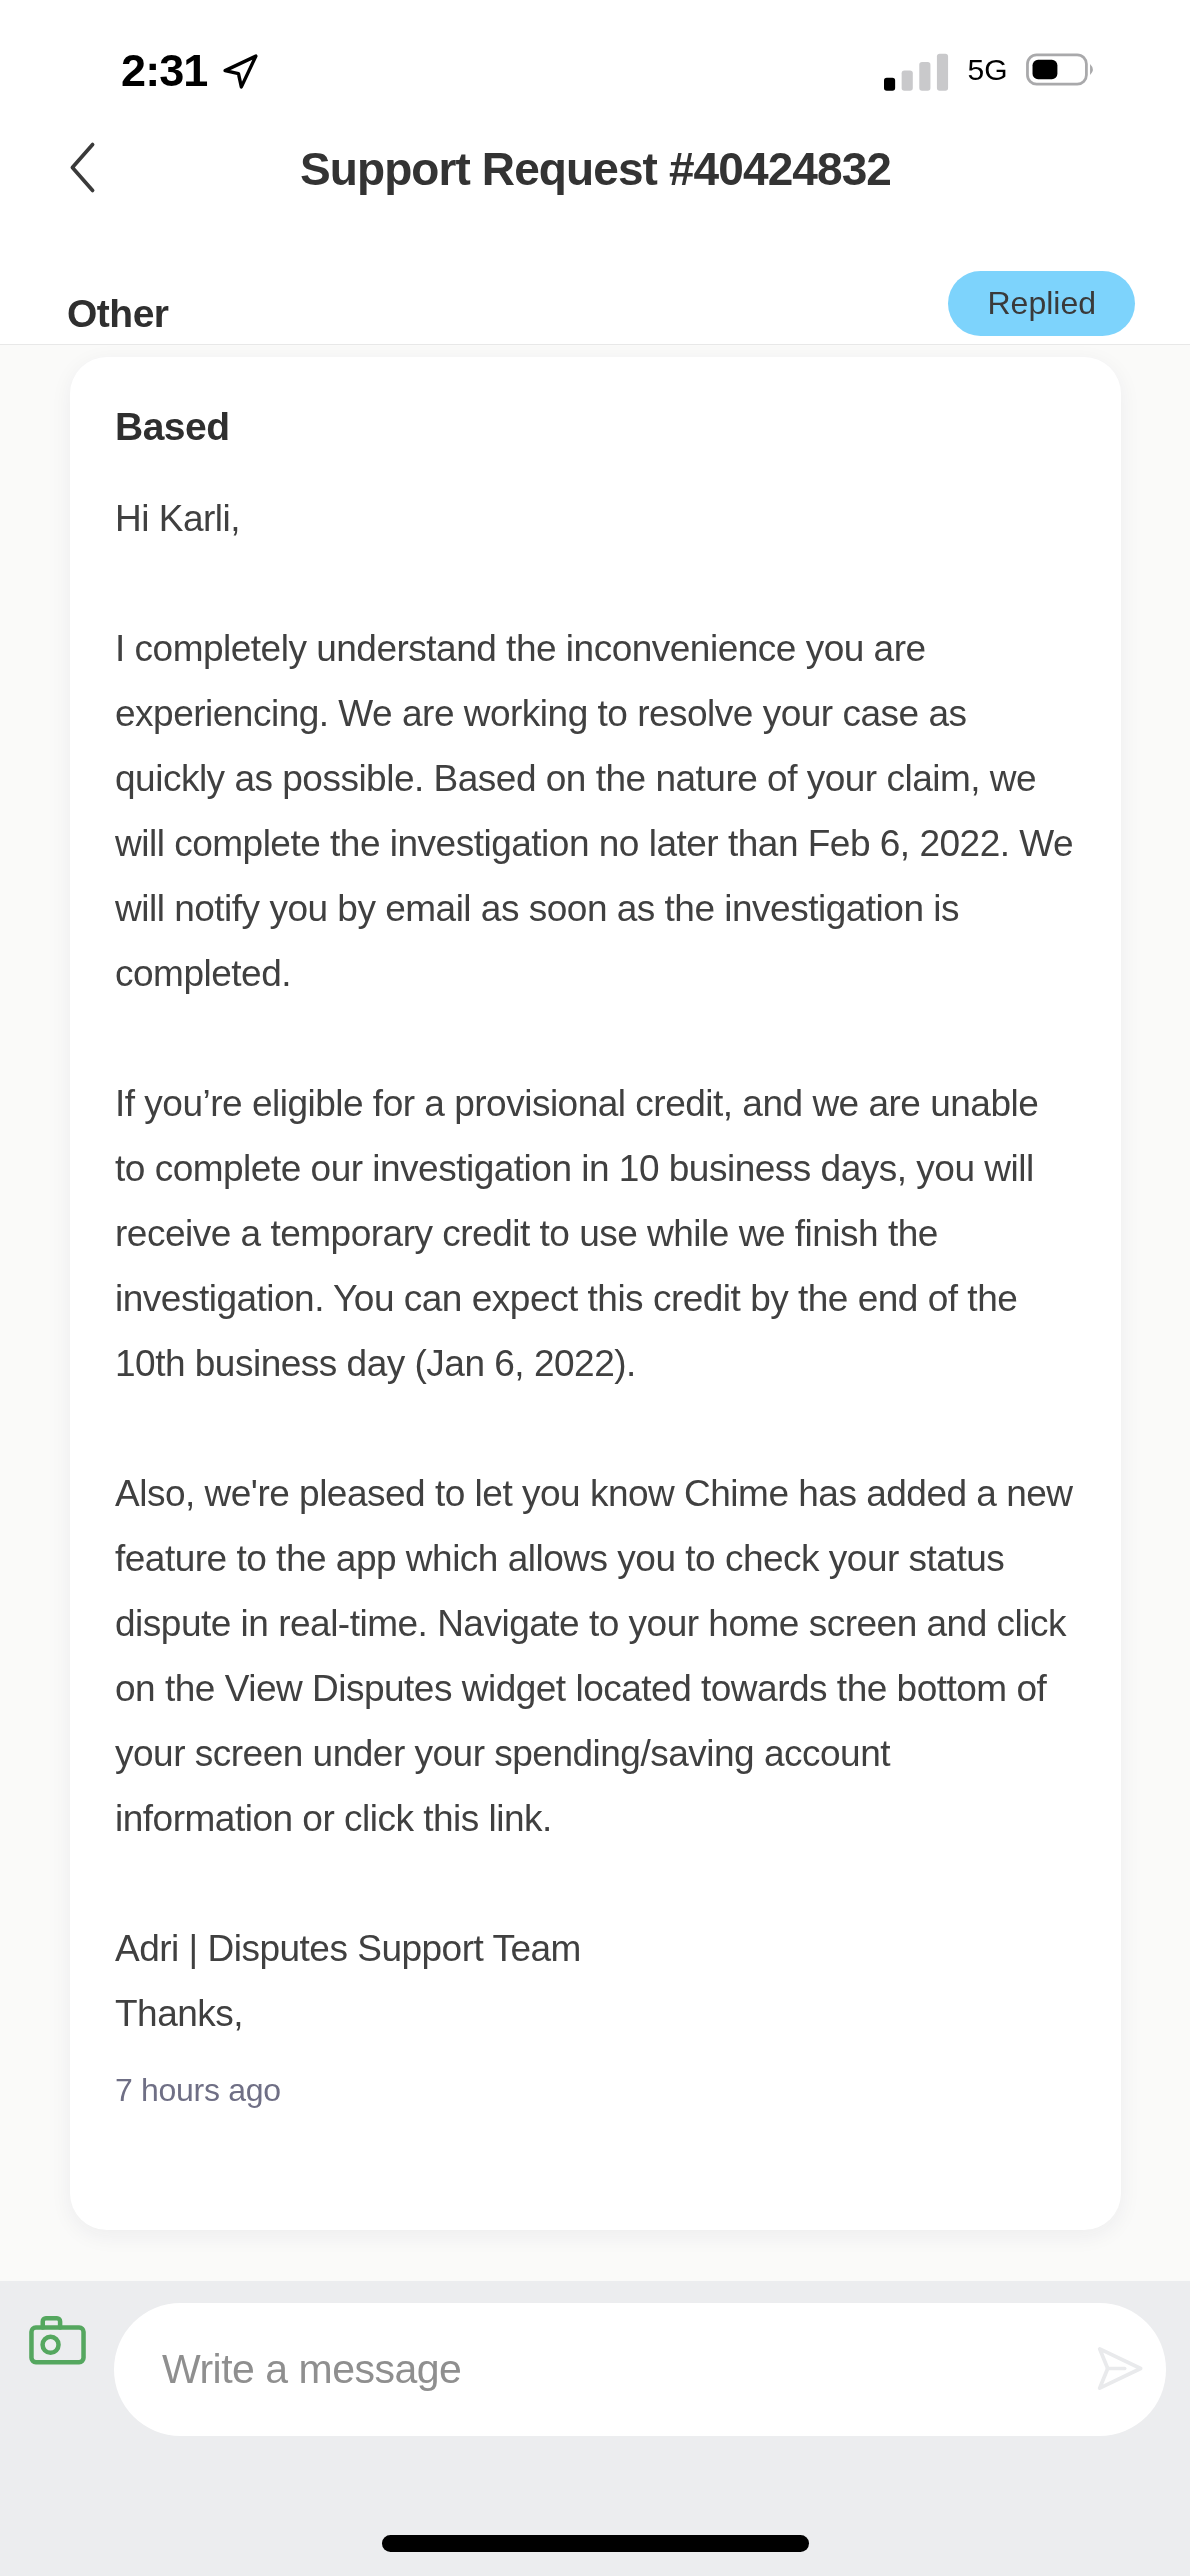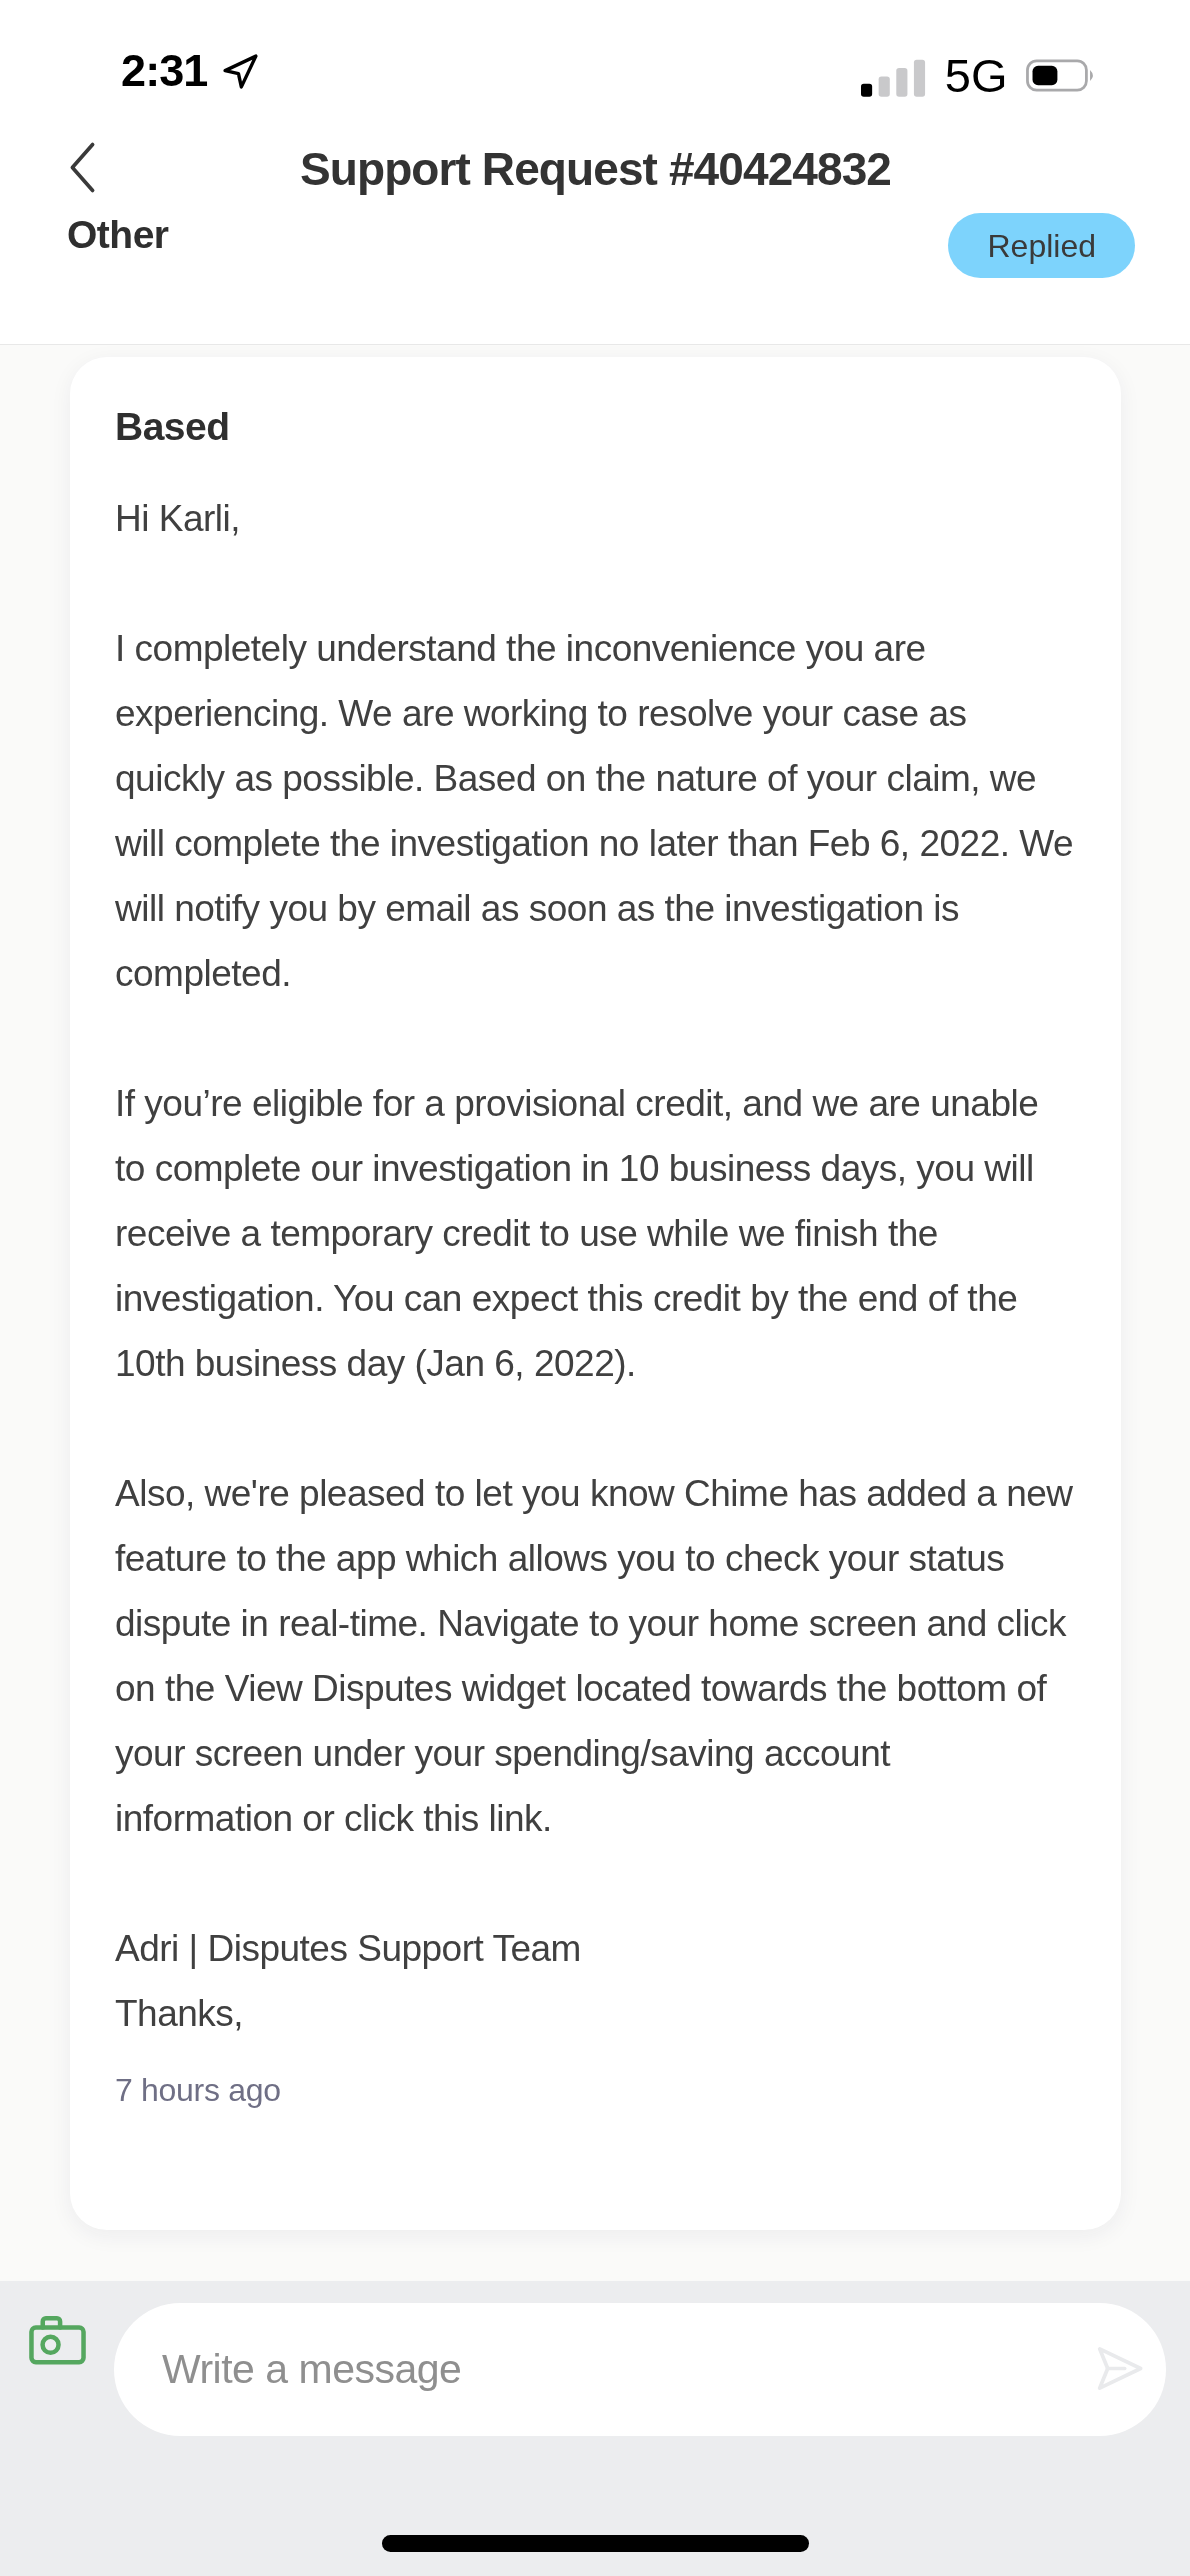--- a/index.html
+++ b/index.html
@@ -10,29 +10,29 @@
     color:#3c3c3c;
     overflow:hidden;
   }
   .screen { width:1191px; height:2576px; display:flex; flex-direction:column; }
 
   
   .status-bar { position:relative; height:125px; background:#ffffff; flex:0 0 auto; }
   .status-left { position:absolute; left:121px; top:45px; display:flex; align-items:center; gap:13px; }
   .status-time { font-size:45px; font-weight:700; letter-spacing:-0.9px; color:#000; }
   .status-right { position:absolute; right:93px; top:48px; display:flex; align-items:center; gap:18.5px; }
-  .network-label { font-size:47px; font-weight:400; color:#000; letter-spacing:0; }
+  .network-label { font-size:30px; font-weight:400; color:#000; letter-spacing:0; }
 
   
   .nav-bar { position:relative; height:88px; flex:0 0 auto; display:flex; align-items:center; justify-content:center; background:#fff; }
   .back-btn { position:absolute; left:54px; top:9.3px; width:56px; height:67px; display:flex; align-items:center; justify-content:center; cursor:pointer; background:none; border:none; }
   .nav-title { font-size:46px; font-weight:700; color:#333333; letter-spacing:-0.9px; }
 
   
-  .meta-row { height:132px; flex:0 0 auto; display:flex; align-items:flex-start; justify-content:space-between; padding:0 56px 8px 67px; background:#fff; border-bottom:1.9px solid #e8e8e8; }
+  .meta-row { height:132px; flex:0 0 auto; display:flex; align-items:flex-end; justify-content:space-between; padding:0 56px 8px 67px; background:#fff; border-bottom:1.9px solid #e8e8e8; }
   .category-label { font-size:39px; font-weight:700; color:#2f2f2f; letter-spacing:-0.5px; }
   .status-badge { background:#7dd3fc; color:#3a3a3a; font-size:32px; border-radius:39px; padding:16.7px 39px; line-height:1; }
 
   
   .content { flex:1 1 auto; background:#fafaf9; overflow:hidden; }
   .message-card {
     background:#ffffff;
     margin:12px 70px 0 70px;
     border-radius:37px;
     box-shadow:0 5.6px 22px rgba(40,40,60,0.06);

